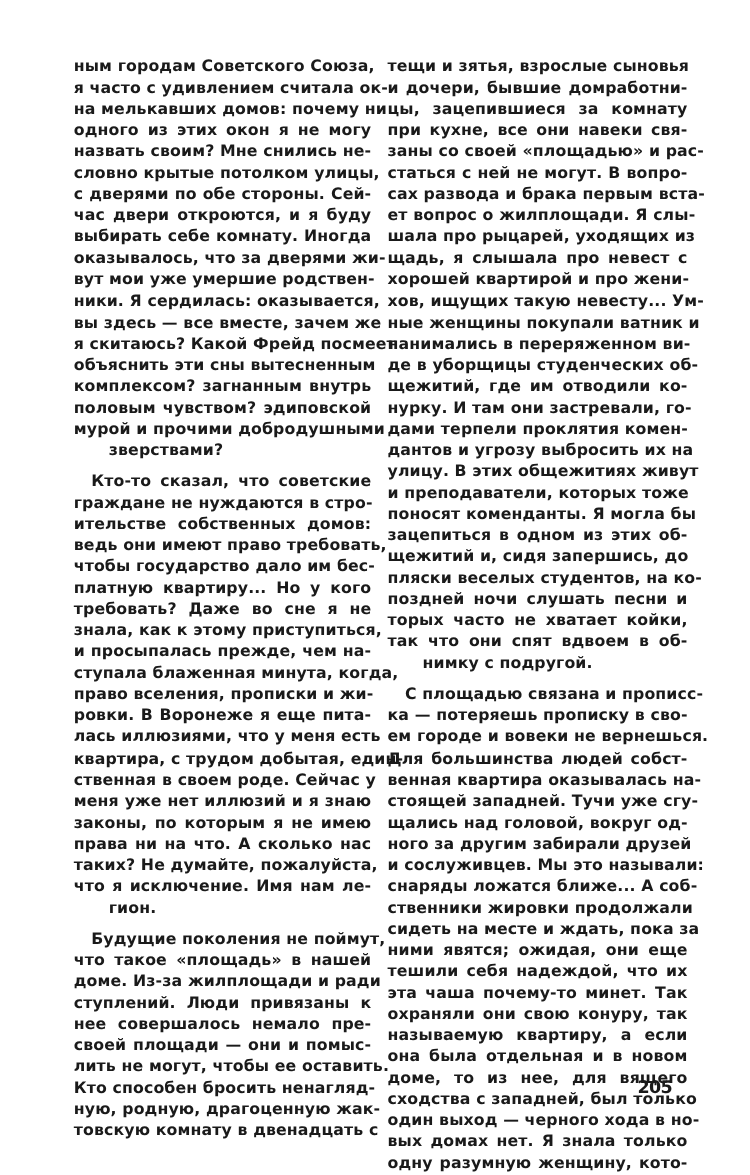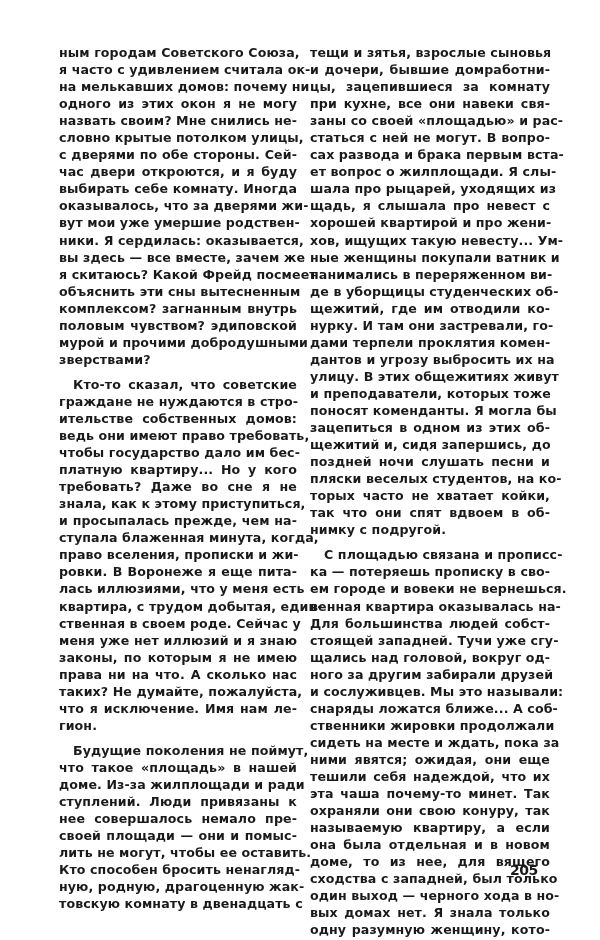--- a/index.html
+++ b/index.html
@@ -11,21 +11,21 @@
   .column {
     position: absolute; top: 44px; width: 238px;
     font-size: 12.6px; line-height: 17.05px; font-weight: bold;
   }
   .col-left { left: 59px; }
   .col-right { left: 310px; width: 240px; }
   .line {
     display: block; white-space: nowrap; text-align: justify; text-align-last: justify;
     height: 17.05px; overflow: visible; letter-spacing: 0.1px;
   }
-  .line.last { text-align-last: left; }
+  .line.last { text-align-last: left; margin-left: 28px; }
   .line.indent { padding-left: 14px; }
   .para-gap { display: block; height: 8px; }
   .page-number {
     position: absolute; left: 510px; top: 862px; font-size: 14px; font-weight: bold;
     font-family: "DejaVu Sans", sans-serif; letter-spacing: -0.5px;
   }
 </style>
 </head>
 <body>
 
@@ -109,33 +109,33 @@
         <span class="line">де в уборщицы студенческих об-</span>
         <span class="line">щежитий, где им отводили ко-</span>
         <span class="line">нурку. И там они застревали, го-</span>
         <span class="line">дами терпели проклятия комен-</span>
         <span class="line">дантов и угрозу выбросить их на</span>
         <span class="line">улицу. В этих общежитиях живут</span>
         <span class="line">и преподаватели, которых тоже</span>
         <span class="line">поносят коменданты. Я могла бы</span>
         <span class="line">зацепиться в одном из этих об-</span>
         <span class="line">щежитий и, сидя запершись, до</span>
+        <span class="line">пляски веселых студентов, на ко-</span>
         <span class="line">поздней ночи слушать песни и</span>
-        <span class="line">пляски веселых студентов, на ко-</span>
         <span class="line">торых часто не хватает койки,</span>
         <span class="line">так что они спят вдвоем в об-</span>
         <span class="line last">нимку с подругой.</span>
       </div>
       <span class="para-gap"></span>
       <div class="paragraph">
         <span class="line indent">С площадью связана и прописс-</span>
         <span class="line">ка — потеряешь прописку в сво-</span>
         <span class="line">ем городе и вовеки не вернешься.</span>
+        <span class="line">Для большинства людей собст-</span>
         <span class="line">венная квартира оказывалась на-</span>
-        <span class="line">Для большинства людей собст-</span>
         <span class="line">стоящей западней. Тучи уже сгу-</span>
         <span class="line">щались над головой, вокруг од-</span>
         <span class="line">ного за другим забирали друзей</span>
         <span class="line">и сослуживцев. Мы это называли:</span>
         <span class="line">снаряды ложатся ближе... А соб-</span>
         <span class="line">ственники жировки продолжали</span>
         <span class="line">сидеть на месте и ждать, пока за</span>
         <span class="line">ними явятся; ожидая, они еще</span>
         <span class="line">тешили себя надеждой, что их</span>
         <span class="line">эта чаша почему-то минет. Так</span>

